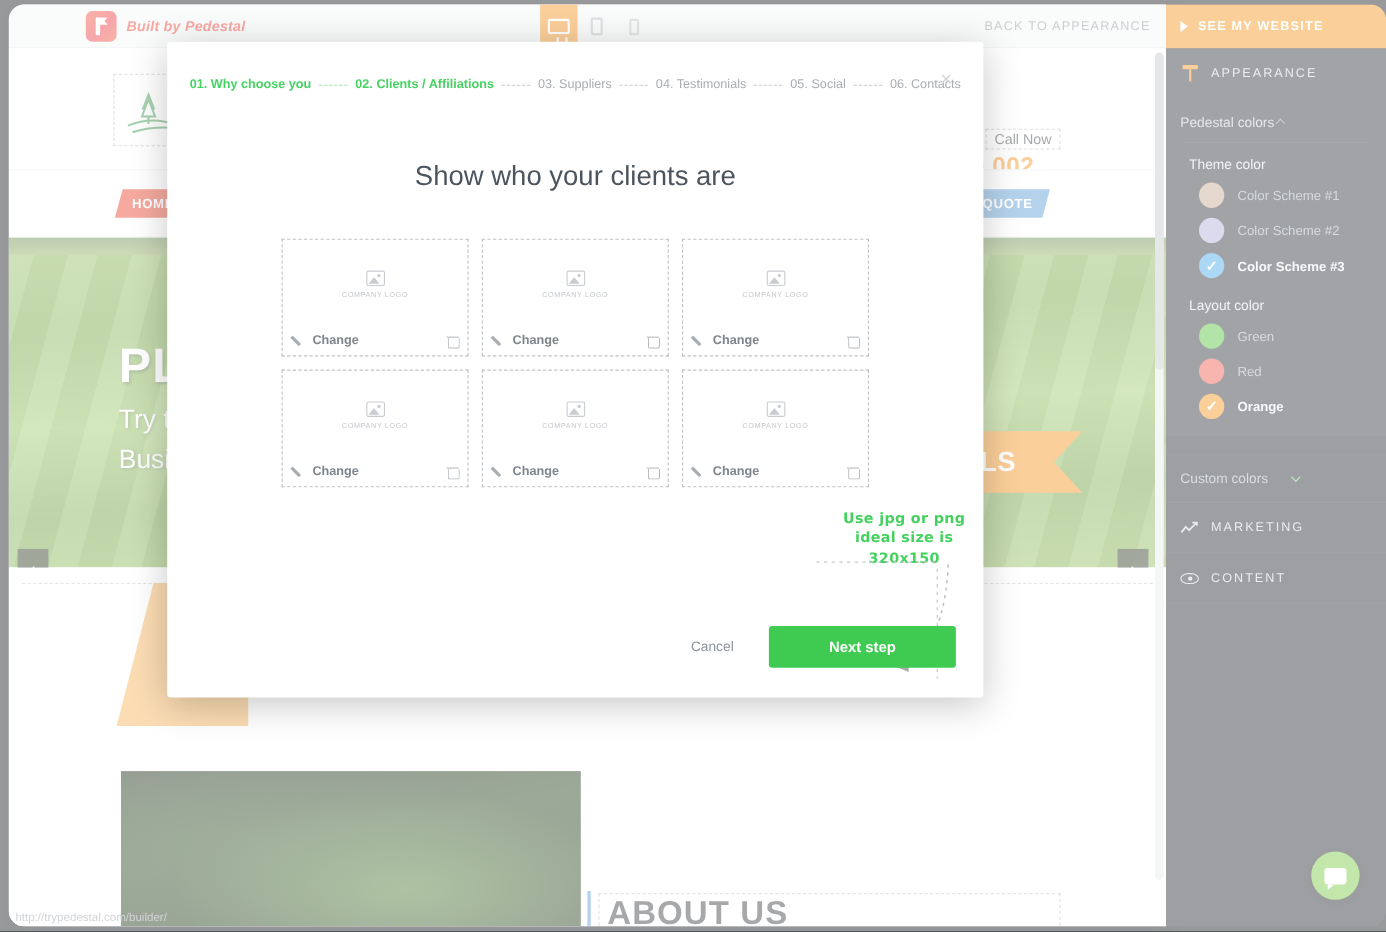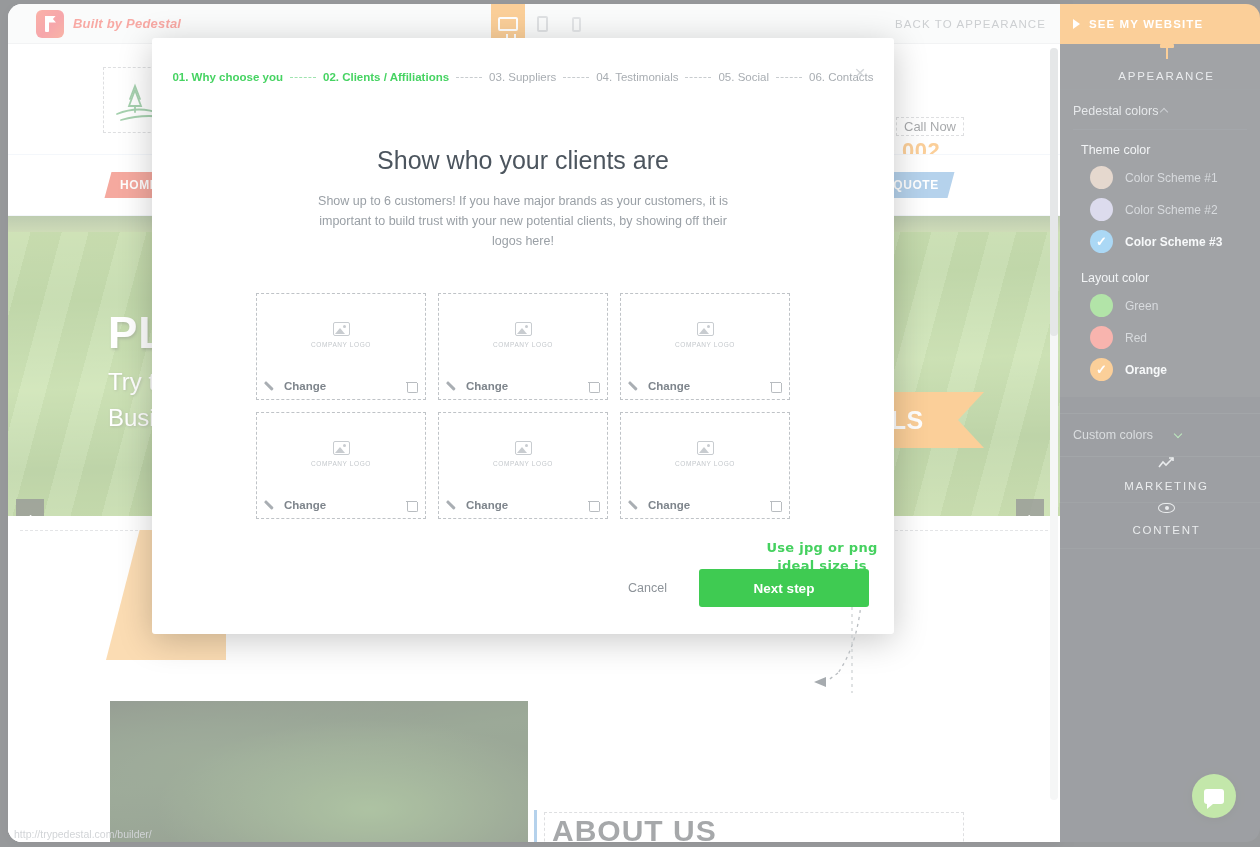--- a/index.html
+++ b/index.html
@@ -30,21 +30,21 @@
   }
 
   
   #builder-topbar {
     position: relative;
     height: 40px; width: 100%;
     background: #f4f5f6;
     border-bottom: 1px solid #e2e4e6;
     display: flex; align-items: center;
   }
-  #brand { display: flex; align-items: center; gap: 9px; padding-left: 28px; }
+  #brand { display: flex; align-items: center; gap: 9px; padding-left: 28px; margin-left: 42px; }
   #brand-mark {
     width: 28px; height: 28px; border-radius: 6px;
     background: linear-gradient(135deg,#f4553d 0%,#ec3b46 55%,#f05a3a 100%);
     position: relative; flex: 0 0 auto;
   }
   #brand-mark::before {
     content: ""; position: absolute; left: 9px; top: 6px;
     width: 4px; height: 16px; background: #fff; border-radius: 1px;
   }
   #brand-mark::after {
@@ -246,21 +246,20 @@
     width: 0; height: 0;
     border-left: 7px solid #fff;
     border-top: 5px solid transparent; border-bottom: 5px solid transparent;
   }
 
   .panel-head {
     height: 46px; display: flex; align-items: center; gap: 11px;
     padding-left: 13px; cursor: pointer;
     color: #d3d7db; font-size: 11.5px; letter-spacing: 1.8px;
     border-bottom: 1px solid #30353c;
-    flex-direction: column;
   }
   .panel-head.open { background: #2f343b; }
   .panel-ico { width: 17px; display: flex; justify-content: center; flex: 0 0 auto; }
 
   .roller { position: relative; width: 14px; height: 15px; }
   .roller::before {
     content: ""; position: absolute; left: 0; top: 0;
     width: 14px; height: 4px; background: #f7941e; border-radius: 1px;
   }
   .roller::after {
@@ -647,21 +646,20 @@
         <span class="step">04. Testimonials</span>
         <span class="step-sep"></span>
         <span class="step">05. Social</span>
         <span class="step-sep"></span>
         <span class="step">06. Contacts</span>
       </div>
       <div id="modal-close">×</div>
     </div>
 
     <h1 id="modal-title">Show who your clients are</h1>
-    <p id="modal-desc">Show up to 6 customers! If you have major brands as your customers, it is important to build trust with your new potential clients, by showing off their logos here!</p>
 
     <div id="grid-wrap">
 
       <div id="annotation">Use jpg or png ideal size is 320x150</div>
       <svg id="anno-svg" width="150" height="115">
         <path d="M120 8 Q118 60 96 92" fill="none" stroke="#b9bdc1" stroke-width="1.3" stroke-dasharray="3,4"></path>
         <path d="M96 92 L85 100" fill="none" stroke="#b9bdc1" stroke-width="1.3" stroke-dasharray="3,4"></path>
         <polygon points="84,96 72,101 84,106" fill="#a6abaf"></polygon>
         <path d="M0 6 L112 6" fill="none" stroke="#c6cacd" stroke-width="1.1" stroke-dasharray="3,4"></path>
         <path d="M110 12 L110 112" fill="none" stroke="#c6cacd" stroke-width="1.1" stroke-dasharray="3,4"></path>

